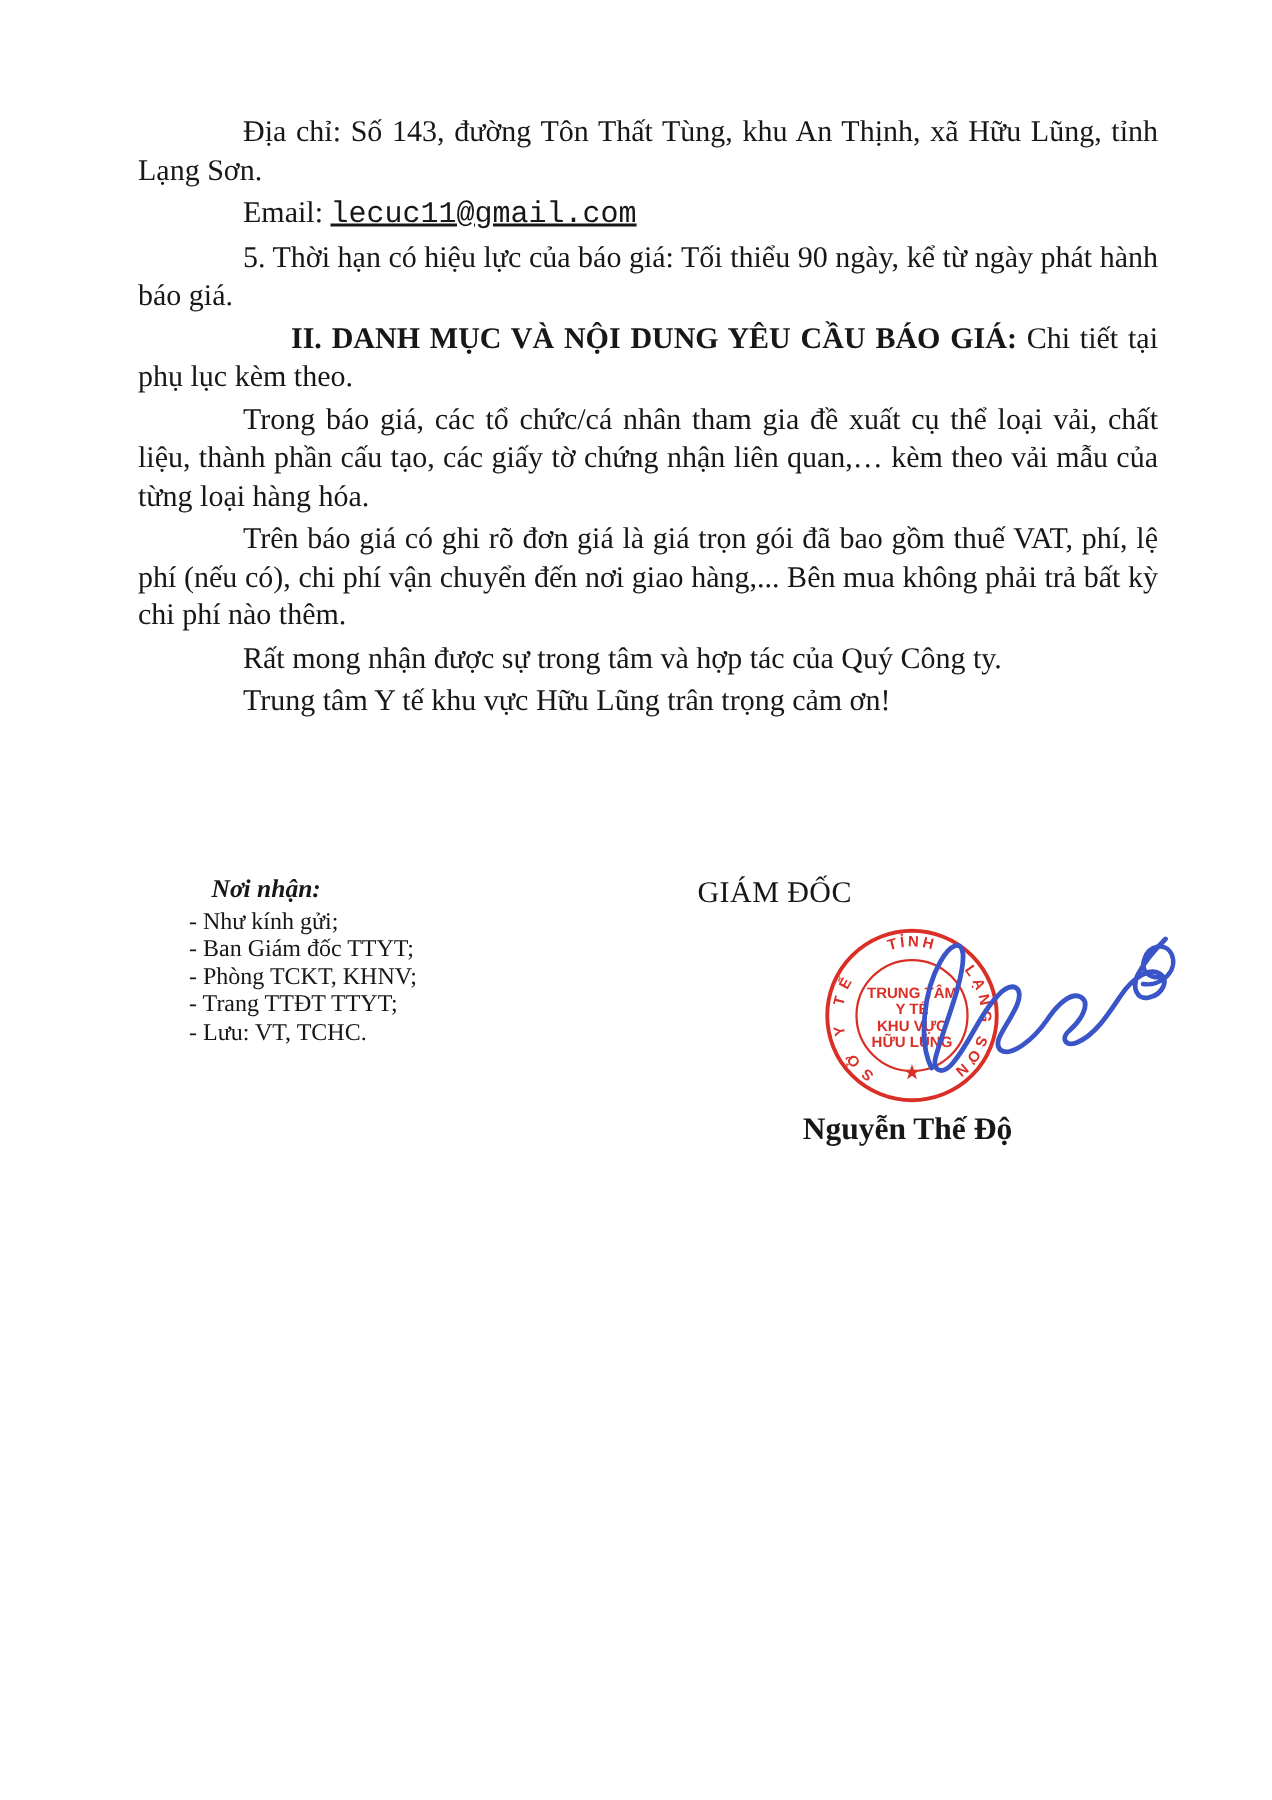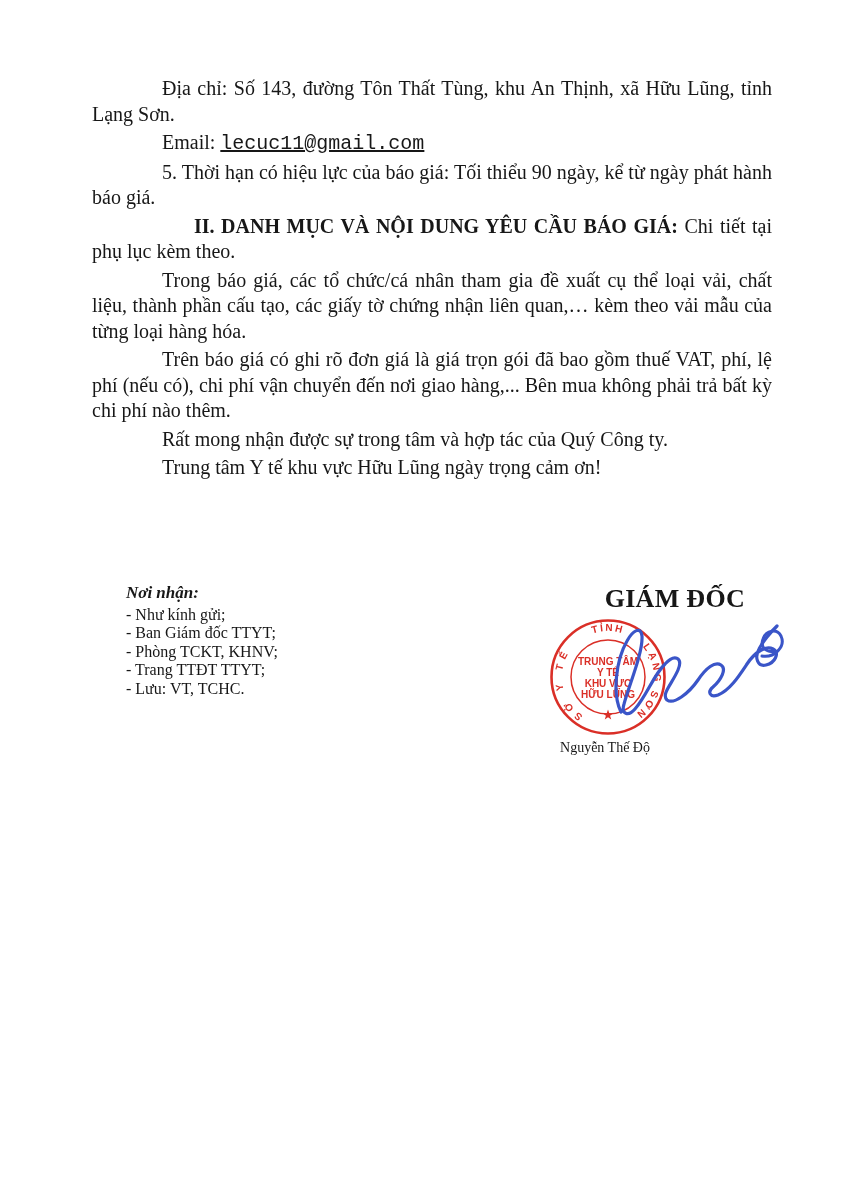--- a/index.html
+++ b/index.html
@@ -11,47 +11,47 @@
     position:absolute; left:92px; top:76px; width:680px;
     font-size:20px; line-height:25.5px; text-align:justify;
   }
   .content p { margin:0 0 3px 0; text-indent:70px; }
   .email-address { color:#171717; text-decoration:underline; cursor:pointer;font-family:Liberation Mono, monospace; }
   .bold { font-weight:bold;margin-left:32px; }
   .recipients {
     position:absolute; left:126px; top:584px;
     font-size:16px; line-height:18.5px; color:#171717;
   }
-  .recipients-title { font-weight:bold; font-style:italic; font-size:17px; margin-bottom:3px; }
+  .recipients-title { font-weight:bold; font-style:italic; font-size:17px; margin-bottom:3px;margin-left:15px; }
   .director-block {
     position:absolute; left:465px; top:584px; width:280px;
-    text-align:right; font-weight:bold; font-size:26px; letter-spacing:0.3px;
+    text-align:left; font-weight:normal; font-size:20px; letter-spacing:0.3px;
   }
   .signer-name {
     position:absolute; left:465px; top:740px; width:280px;
-    text-align:center; font-weight:normal; font-size:14px;
+    text-align:center; font-weight:bold; font-size:21px;
   }
   .stamp { position:absolute; left:547px; top:616px; width:122px; height:122px; }
   .stamp text { font-family:"Liberation Sans", sans-serif; font-weight:bold; }
   .signature-svg { position:absolute; left:575px; top:598px; width:230px; height:135px; }
 </style>
 </head>
 <body>
 
 <div class="page">
 
   <div class="content">
     <p>Địa chỉ: Số 143, đường Tôn Thất Tùng, khu An Thịnh, xã Hữu Lũng, tỉnh Lạng Sơn.</p>
     <p><span>Email: </span><a class="email-address">lecuc11@gmail.com</a></p>
     <p>5. Thời hạn có hiệu lực của báo giá: Tối thiểu 90 ngày, kể từ ngày phát hành báo giá.</p>
     <p><span class="bold">II. DANH MỤC VÀ NỘI DUNG YÊU CẦU BÁO GIÁ:</span><span> Chi tiết tại phụ lục kèm theo.</span></p>
     <p>Trong báo giá, các tổ chức/cá nhân tham gia đề xuất cụ thể loại vải, chất liệu, thành phần cấu tạo, các giấy tờ chứng nhận liên quan,… kèm theo vải mẫu của từng loại hàng hóa.</p>
     <p>Trên báo giá có ghi rõ đơn giá là giá trọn gói đã bao gồm thuế VAT, phí, lệ phí (nếu có), chi phí vận chuyển đến nơi giao hàng,... Bên mua không phải trả bất kỳ chi phí nào thêm.</p>
     <p>Rất mong nhận được sự trong tâm và hợp tác của Quý Công ty.</p>
-    <p>Trung tâm Y tế khu vực Hữu Lũng ngày trọng cảm ơn!</p>
+    <p>Trung tâm Y tế khu vực Hữu Lũng trân trọng cảm ơn!</p>
   </div>
 
   <div class="recipients">
     <div class="recipients-title">Nơi nhận:</div>
     <div>- Như kính gửi;</div>
     <div>- Ban Giám đốc TTYT;</div>
     <div>- Phòng TCKT, KHNV;</div>
     <div>- Trang TTĐT TTYT;</div>
     <div>- Lưu: VT, TCHC.</div>
   </div>

